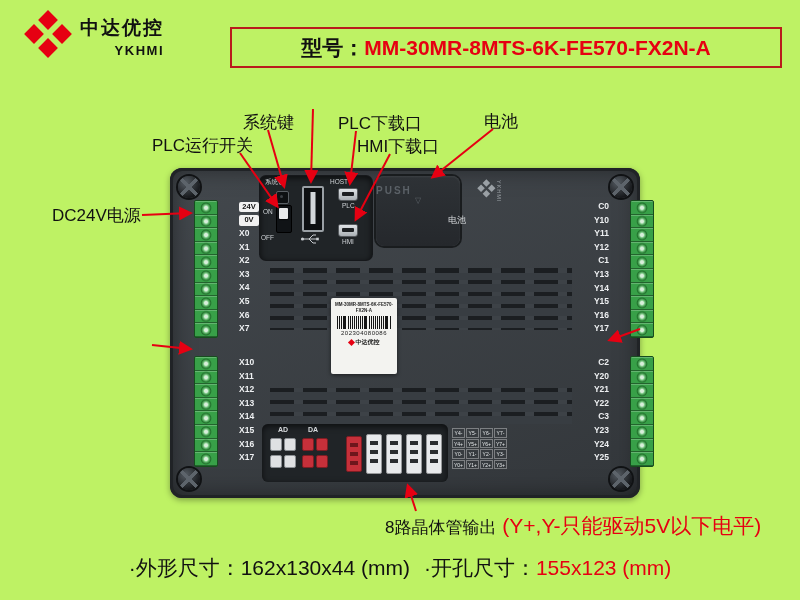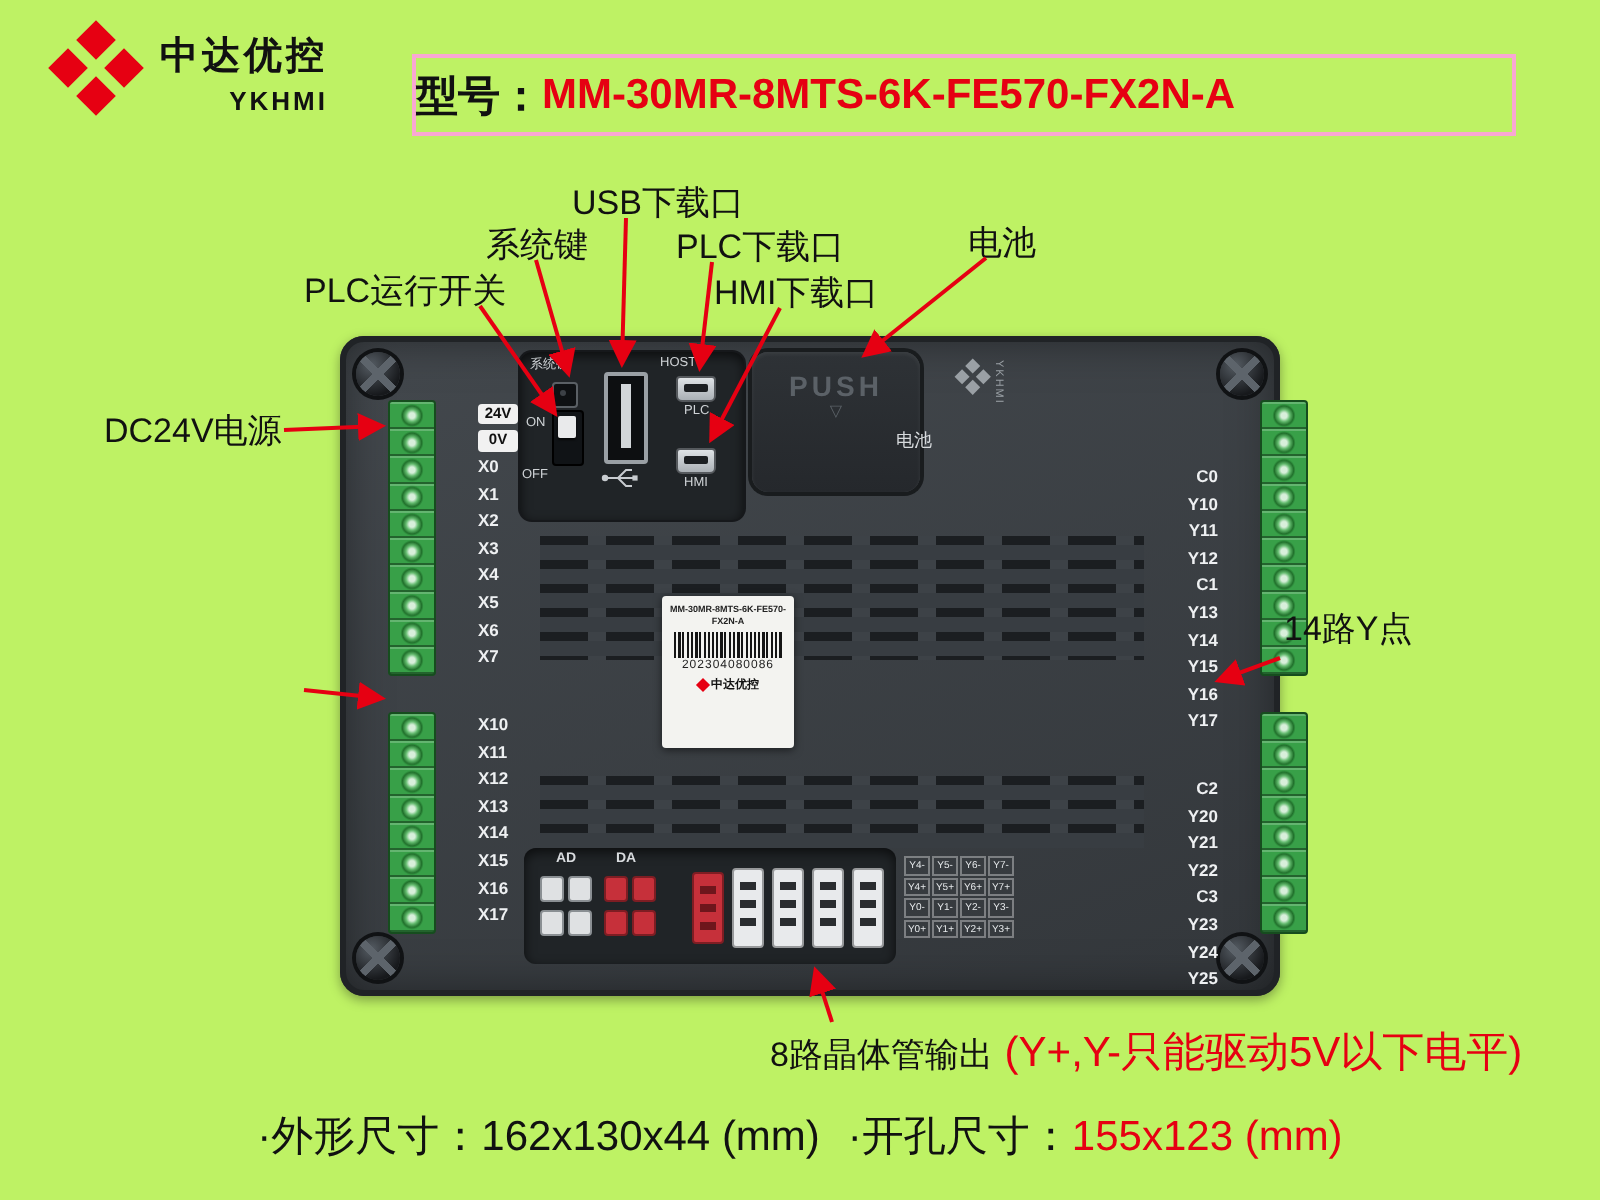--- a/index.html
+++ b/index.html
@@ -12,22 +12,22 @@
   .dicon i:nth-child(1){left:15px;top:1px}
   .dicon i:nth-child(2){left:1px;top:15px}
   .dicon i:nth-child(3){left:29px;top:15px}
   .dicon i:nth-child(4){left:15px;top:29px}
   .dicon.sm{width:16px;height:16px;transform:scale(.38);transform-origin:0 0;}
   .dicon.sm i{background:#9aa0a5;}
   .brand-text{display:flex;flex-direction:column;}
   .brand-text .cn{font-size:19px;font-weight:bold;color:#111;letter-spacing:2px;margin-top:3px;}
   .brand-text .en{font-size:13px;font-weight:bold;color:#111;letter-spacing:1.5px;text-align:right;margin-top:2px;}
 
-  .title-box{position:absolute;left:206px;top:27px;width:548px;height:37px;border:2px solid #f9a8d4;
-             display:flex;align-items:center;justify-content:flex-start;font-size:21px;font-weight:bold;color:#111;}
+  .title-box{position:absolute;left:230px;top:27px;width:548px;height:37px;border:2px solid #b91c1c;
+             display:flex;align-items:center;justify-content:center;font-size:21px;font-weight:bold;color:#111;}
   .title-box .model{color:#e60012;}
 
   
   .callout{position:absolute;font-size:17px;color:#111;white-space:nowrap;z-index:20;}
   .callout .red{color:#e60012;font-size:21px;}
 
   
   .device{position:absolute;left:170px;top:168px;width:470px;height:330px;border-radius:12px;z-index:10;
           background:linear-gradient(160deg,#43484d,#33373b);
           box-shadow:inset 0 0 0 3px #202326, inset 0 0 24px rgba(0,0,0,.5), 0 2px 6px rgba(0,0,0,.35);}
@@ -41,42 +41,42 @@
   .tblock{position:absolute;display:flex;gap:18px;}
   .tstrip{width:22px;border:1px solid #164d1e;border-radius:2px;background-color:#38a048;
           background-image:
             radial-gradient(circle at 11px 6.8px,#d8efdb 0 1.5px,#63bb6e 3px,#20702b 4.8px,transparent 5.8px),
             repeating-linear-gradient(180deg,rgba(255,255,255,.22) 0 1px,transparent 1px 12.6px,rgba(0,0,0,.38) 12.6px 13.6px);
           background-size:22px 13.6px,100% 100%;background-repeat:repeat-y,repeat;}
   .tlabels{display:flex;flex-direction:column;width:26px;padding-left:3px;box-sizing:border-box;}
   .trow{height:13.6px;line-height:13.6px;font-size:8.5px;color:#eef0f2;font-weight:bold;}
   .trow.chip{background:#f1f1f1;color:#111;width:20px;height:10.5px;line-height:10.5px;border-radius:2px;
              text-align:center;margin:1.5px 0;font-size:7.5px;}
-  .tblock.right .tlabels{padding-left:0;padding-right:3px;margin-top:32px;}
+  .tblock.right .tlabels{padding-left:0;padding-right:3px;}
   .tblock.right .trow{text-align:right;}
 
   
   .panel{position:absolute;left:90px;top:8px;width:112px;height:84px;background:#202427;border-radius:6px;
          box-shadow:inset 0 2px 6px rgba(0,0,0,.65),0 0 0 1px #16181b;}
   .panel .tag{position:absolute;color:#cfd3d6;font-size:6.5px;white-space:nowrap;}
   .sysbtn{position:absolute;left:16px;top:15px;width:11px;height:11px;background:#0e1113;border:1px solid #5a6065;border-radius:2px;}
   .sysbtn::after{content:"";position:absolute;left:3px;top:3px;width:3px;height:3px;background:#3c4146;border-radius:50%;}
   .switch{position:absolute;left:16px;top:29px;width:14px;height:26px;background:#101316;border:1px solid #000;border-radius:2px;}
   .switch .knob{position:absolute;left:1.5px;top:2px;width:9px;height:11px;background:#e9eaeb;border-radius:1px;box-shadow:0 1px 1px rgba(0,0,0,.7);}
   .usbslot{position:absolute;left:42px;top:10px;width:18px;height:42px;background:#0d0f11;border:2px solid #9aa0a5;border-radius:2px;}
   .usbslot::after{content:"";position:absolute;left:50%;transform:translateX(-50%);top:4px;width:5px;height:32px;background:#d2d6d9;}
   .mport{position:absolute;width:18px;height:11px;background:linear-gradient(180deg,#dfe3e6,#aab0b5);border:1px solid #55595d;border-radius:2px 2px 3px 3px;}
   .mport::after{content:"";position:absolute;left:3px;top:3px;right:3px;height:4px;background:#1c1f22;border-radius:1px;}
   .usb-sym{position:absolute;left:40px;top:57px;}
 
   
   .battery{position:absolute;left:206px;top:8px;width:84px;height:70px;border-radius:8px;
            background:linear-gradient(180deg,#2e3236,#25282c);
            box-shadow:inset 0 1px 2px rgba(255,255,255,.07),0 0 0 2px #191c1e;}
-  .battery .push{color:#5b6167;font-weight:bold;font-size:14px;letter-spacing:2px;text-align:center;margin-top:9px;}
+  .battery .push{color:#5b6167;font-weight:bold;font-size:10px;letter-spacing:2px;text-align:left;margin-top:9px;}
   .battery .tri{color:#5b6167;text-align:center;font-size:8px;line-height:10px;}
   .bat-text{position:absolute;left:278px;top:46px;font-size:9px;color:#d7dadd;}
 
   .dlogo{position:absolute;left:308px;top:12px;width:30px;height:24px;color:#9aa0a5;}
   .dlogo .vt{position:absolute;left:18px;top:0;writing-mode:vertical-rl;font-size:5.5px;letter-spacing:1px;color:#9aa0a5;}
 
   
   .vents{position:absolute;
          background-image:
            repeating-linear-gradient(180deg,transparent 0 4.5px,#383d42 4.5px 12px),
@@ -130,29 +130,27 @@
       <span class="cn">中达优控</span>
       <span class="en">YKHMI</span>
     </div>
   </div>
 
   <div class="title-box">
     <span>型号：</span>
     <span class="model">MM-30MR-8MTS-6K-FE570-FX2N-A</span>
   </div>
 
-  <div class="callout" style="left:286px;top:90px">USB下载口</div>
   <div class="callout" style="left:243px;top:111px">系统键</div>
   <div class="callout" style="left:338px;top:112px">PLC下载口</div>
   <div class="callout" style="left:152px;top:134px">PLC运行开关</div>
   <div class="callout" style="left:357px;top:135px">HMI下载口</div>
   <div class="callout" style="left:484px;top:110px">电池</div>
   <div class="callout" style="left:52px;top:204px">DC24V电源</div>
   <div class="callout" style="left:642px;top:303px;line-height:24px">
-    <span style="display:block">14路Y点</span>
   </div>
   <div class="callout" style="left:385px;top:512px">
     <span>8路晶体管输出</span><span class="red"> (Y+,Y-只能驱动5V以下电平)</span>
   </div>
 
   <div class="device">
     <div class="screw" style="left:8px;top:8px"></div>
     <div class="screw" style="left:440px;top:8px"></div>
     <div class="screw" style="left:8px;top:300px"></div>
     <div class="screw" style="left:440px;top:300px"></div>

